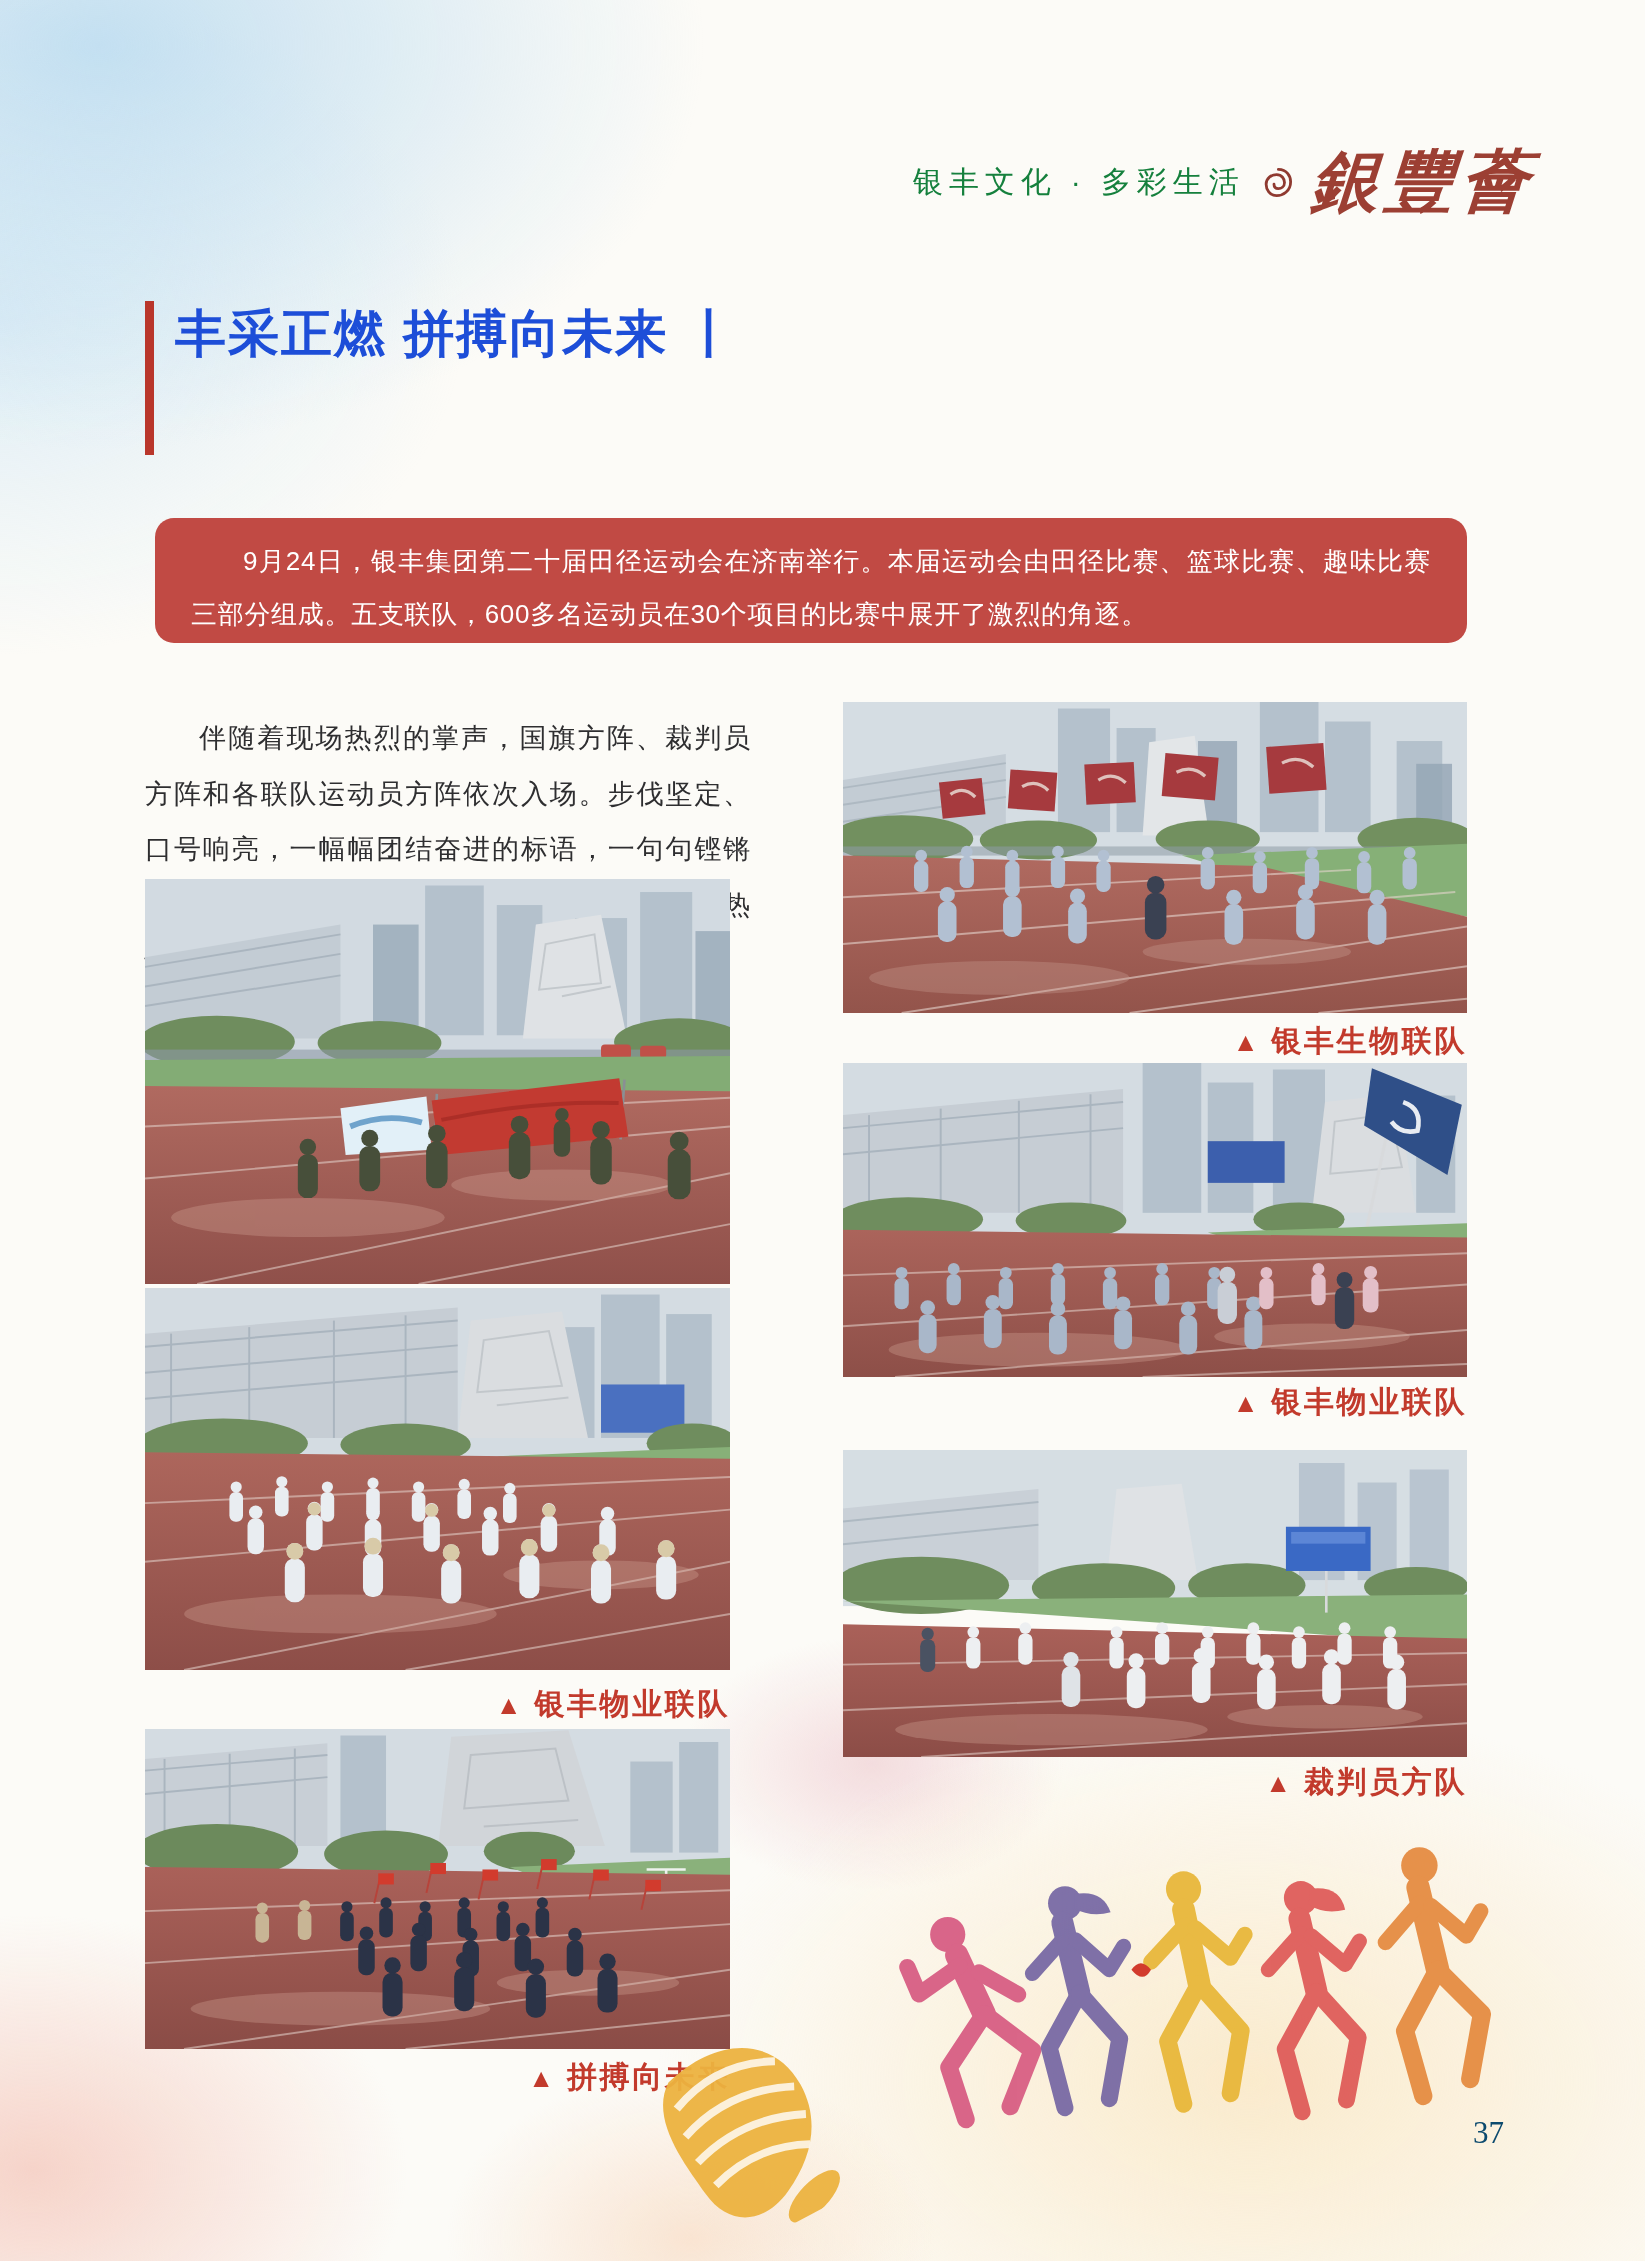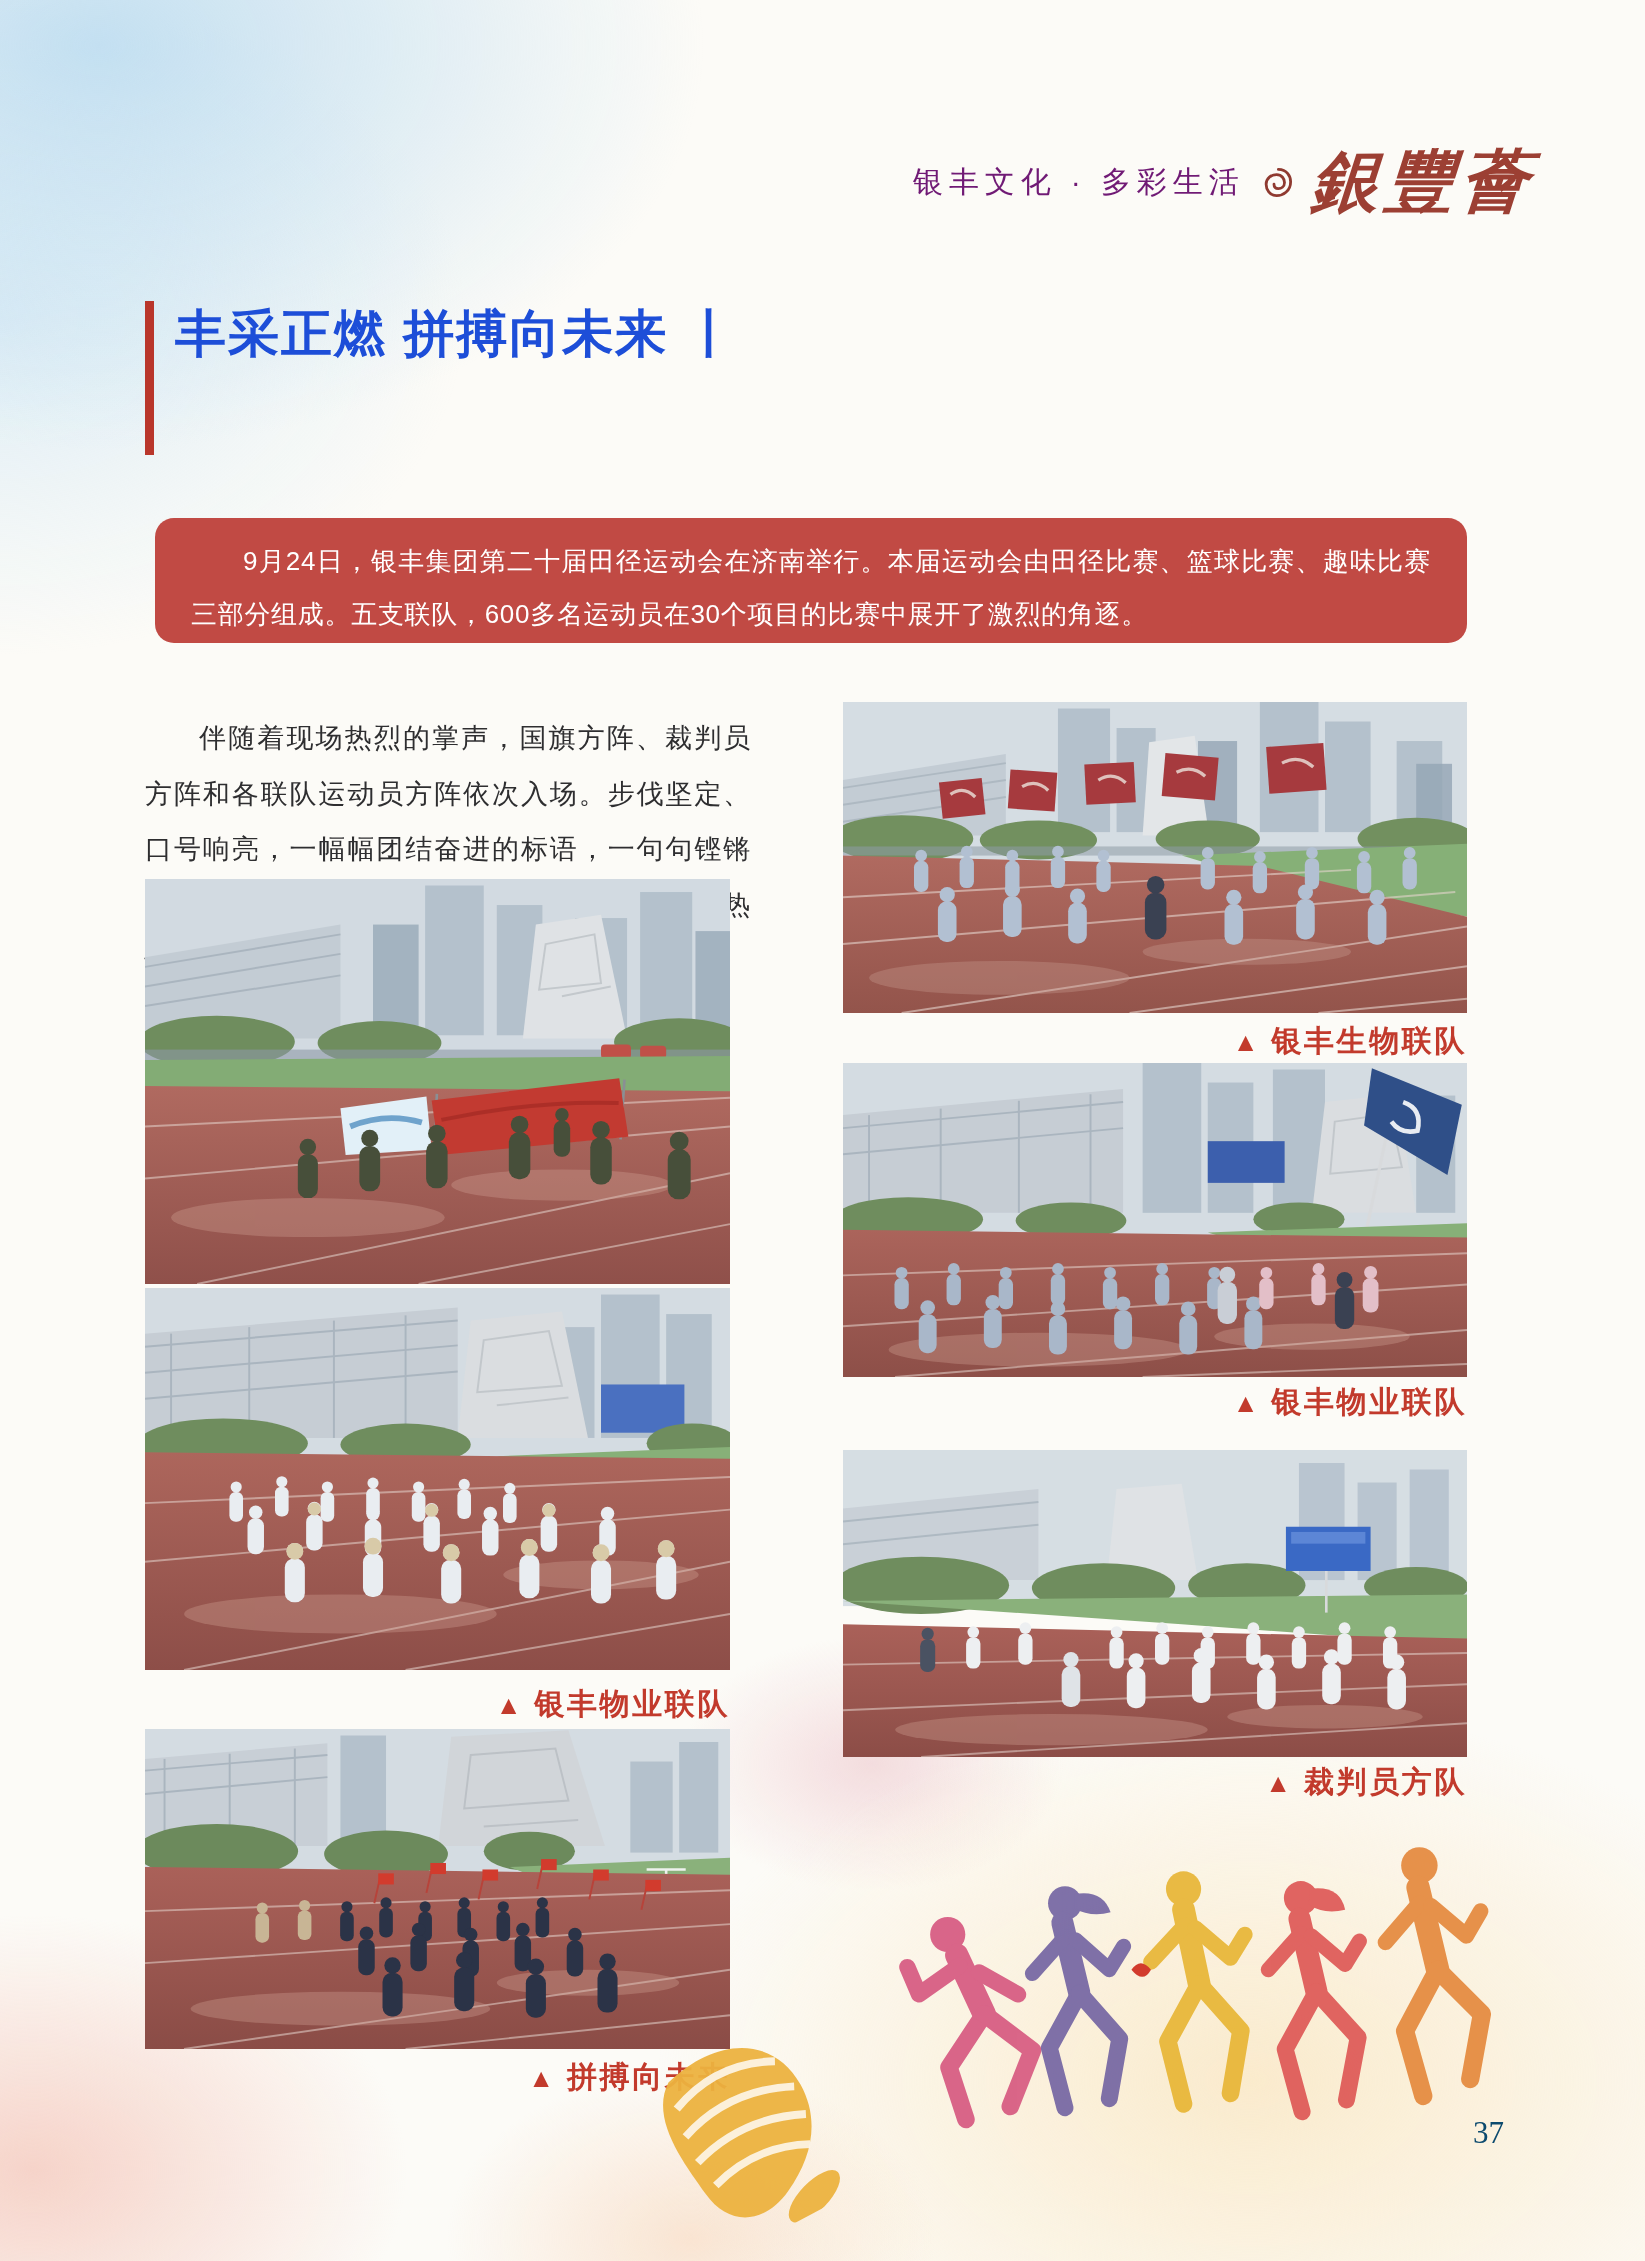--- a/index.html
+++ b/index.html
@@ -11,21 +11,21 @@
       radial-gradient(716px 521px at 0% 14%, rgba(203,229,245,.6), rgba(203,229,245,0) 65%),
       radial-gradient(534px 365px at 2% 96%, rgba(244,198,186,.75), rgba(244,198,186,0) 70%),
       radial-gradient(339px 234px at 42% 99%, rgba(247,210,180,.55), rgba(247,210,180,0) 72%),
       radial-gradient(847px 534px at 76% 92%, rgba(250,233,200,.9), rgba(250,233,200,0) 70%),
       radial-gradient(274px 182px at 53% 78%, rgba(233,183,192,.45), rgba(233,183,192,0) 70%),
       #fcfbf7;
   }
   .abs{position:absolute;}
   
   .header-line{left:913px;top:148px;display:flex;align-items:center;gap:15.6px;}
-  .tagline{font-size:30px;color:#701a75;letter-spacing:5.9px;font-weight:500;white-space:nowrap;}
+  .tagline{font-size:30px;color:#15803d;letter-spacing:5.9px;font-weight:500;white-space:nowrap;}
   .logo-callig{font-family:"Liberation Serif",serif;font-size:68px;font-weight:700;font-style:italic;
     color:#9c3f33;letter-spacing:6.5px;transform:skewX(-4deg);line-height:1;white-space:nowrap;}
   
   .title-block{left:145px;top:292px;}
   .title-bar{position:absolute;left:0;top:9px;width:8.5px;height:154px;background:#b9362b;}
   .title-text{margin-left:30px;font-size:51px;font-weight:700;color:#1d4ed8;letter-spacing:2px;line-height:1.63;white-space:nowrap;}
   
   .lead-banner{left:155px;top:518px;width:1312px;height:125px;background:#c14a44;border-radius:19px;
     box-sizing:border-box;padding:17px 36px;}
   .lead-banner p{margin:0;font-size:26px;line-height:2.02;color:#ffffff;text-indent:2em;

